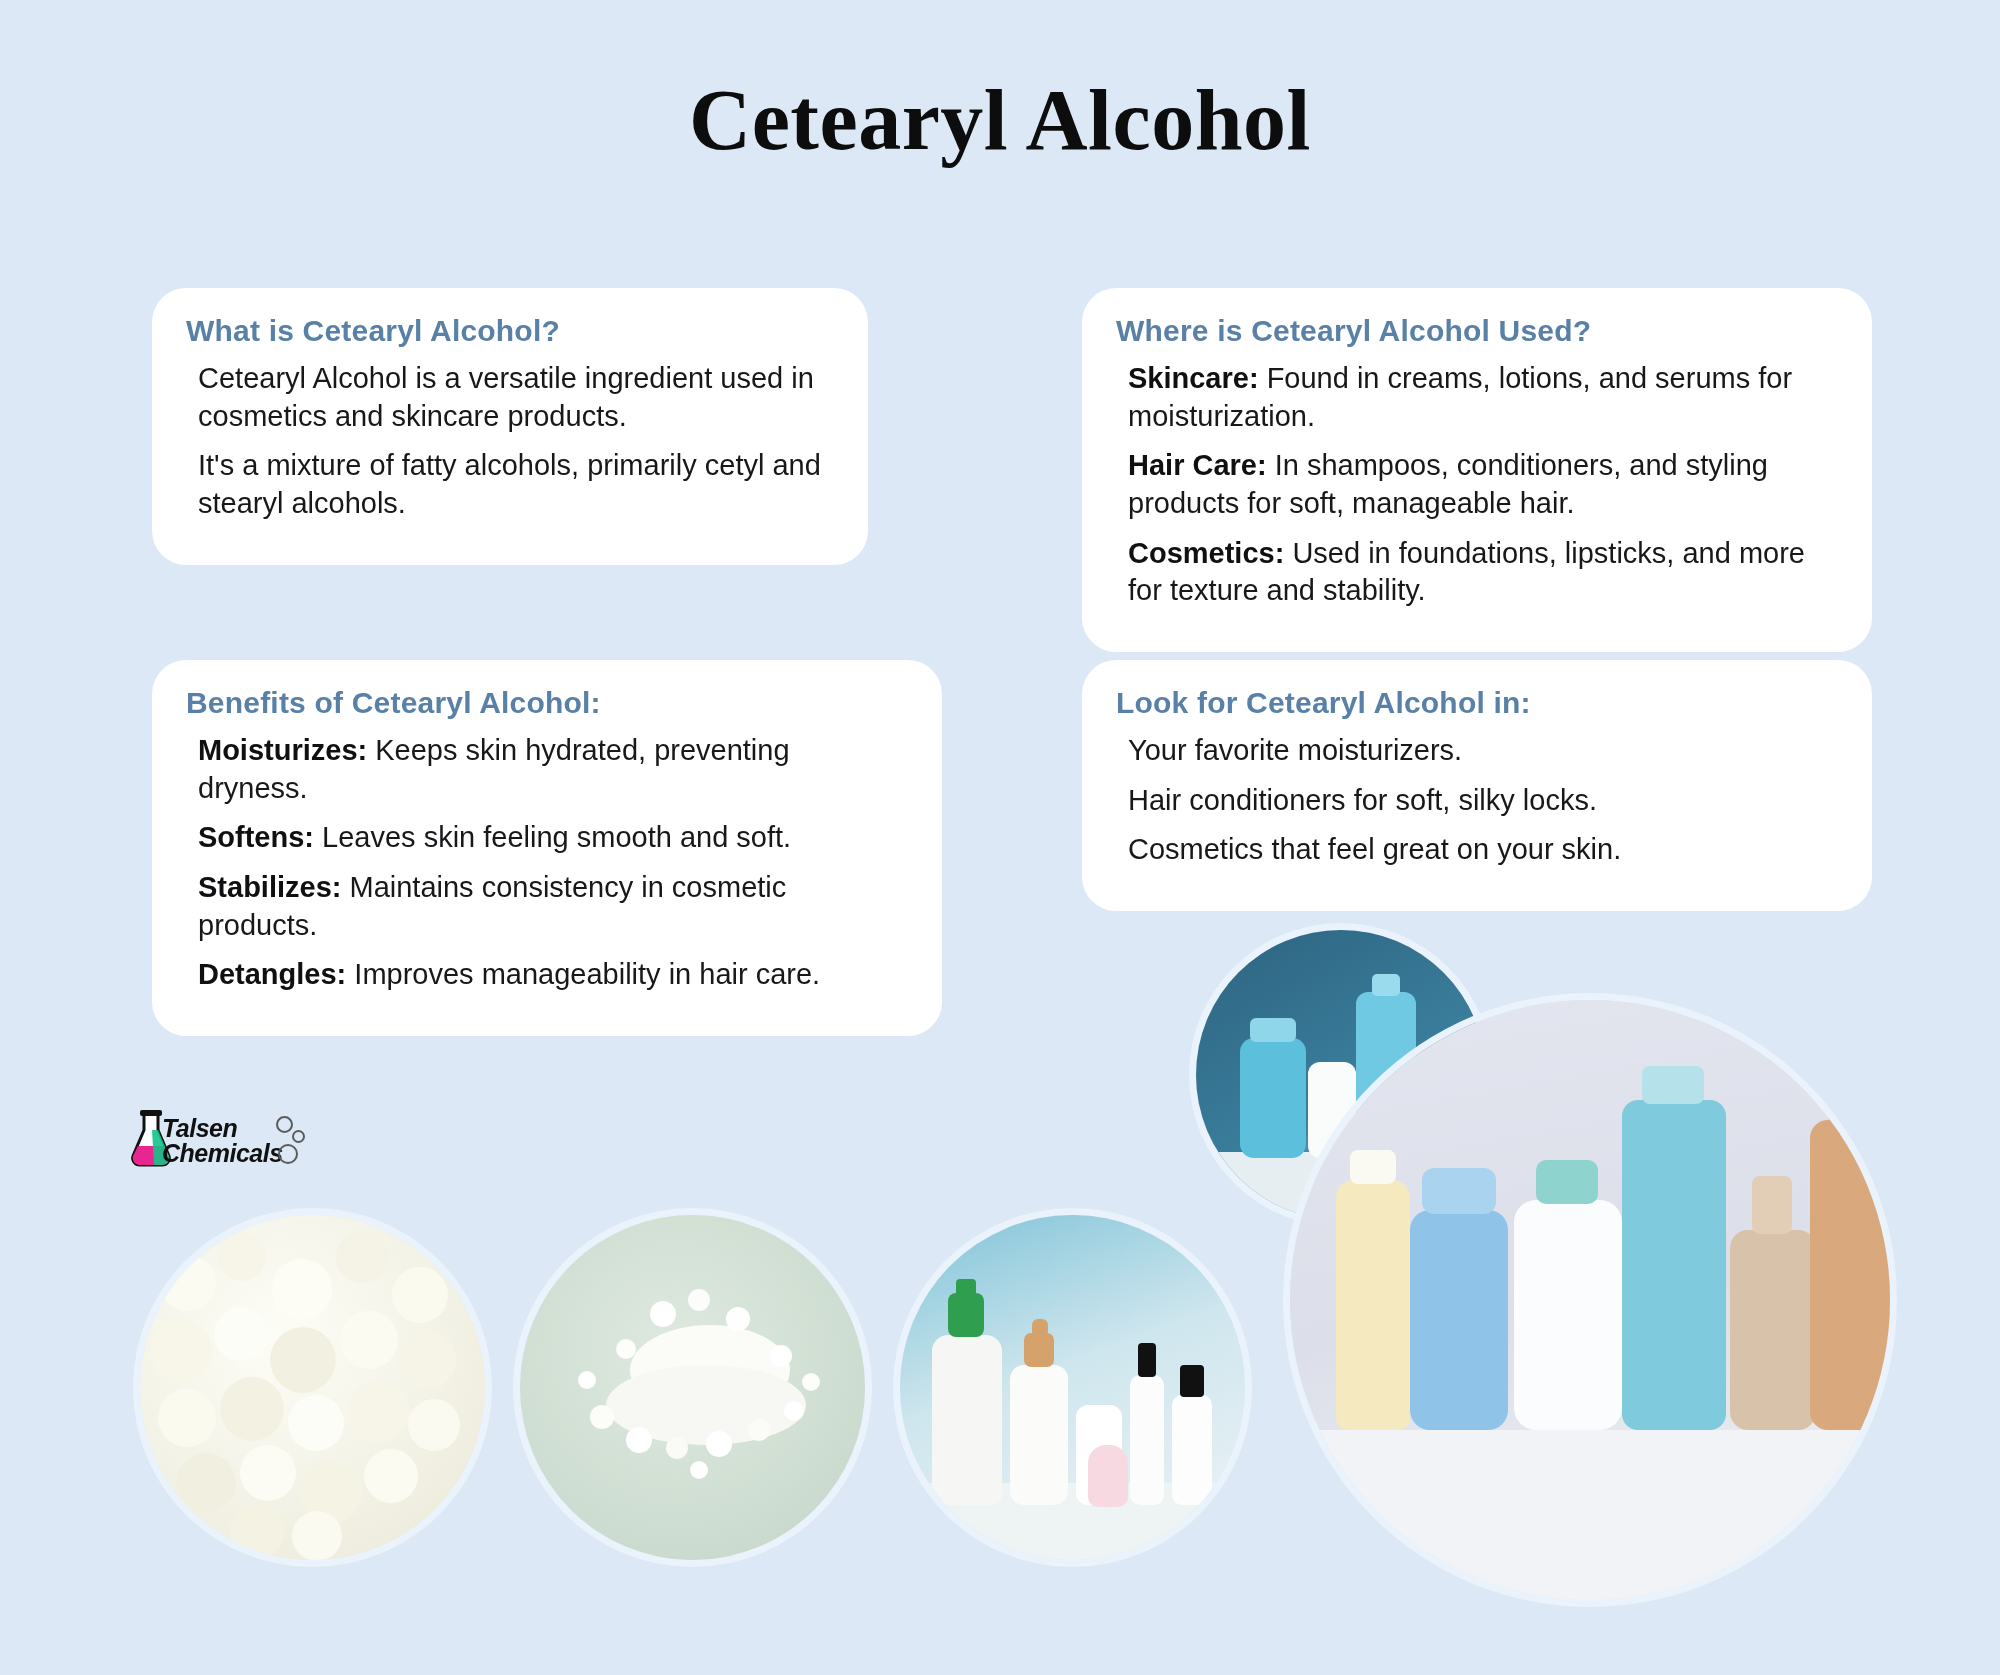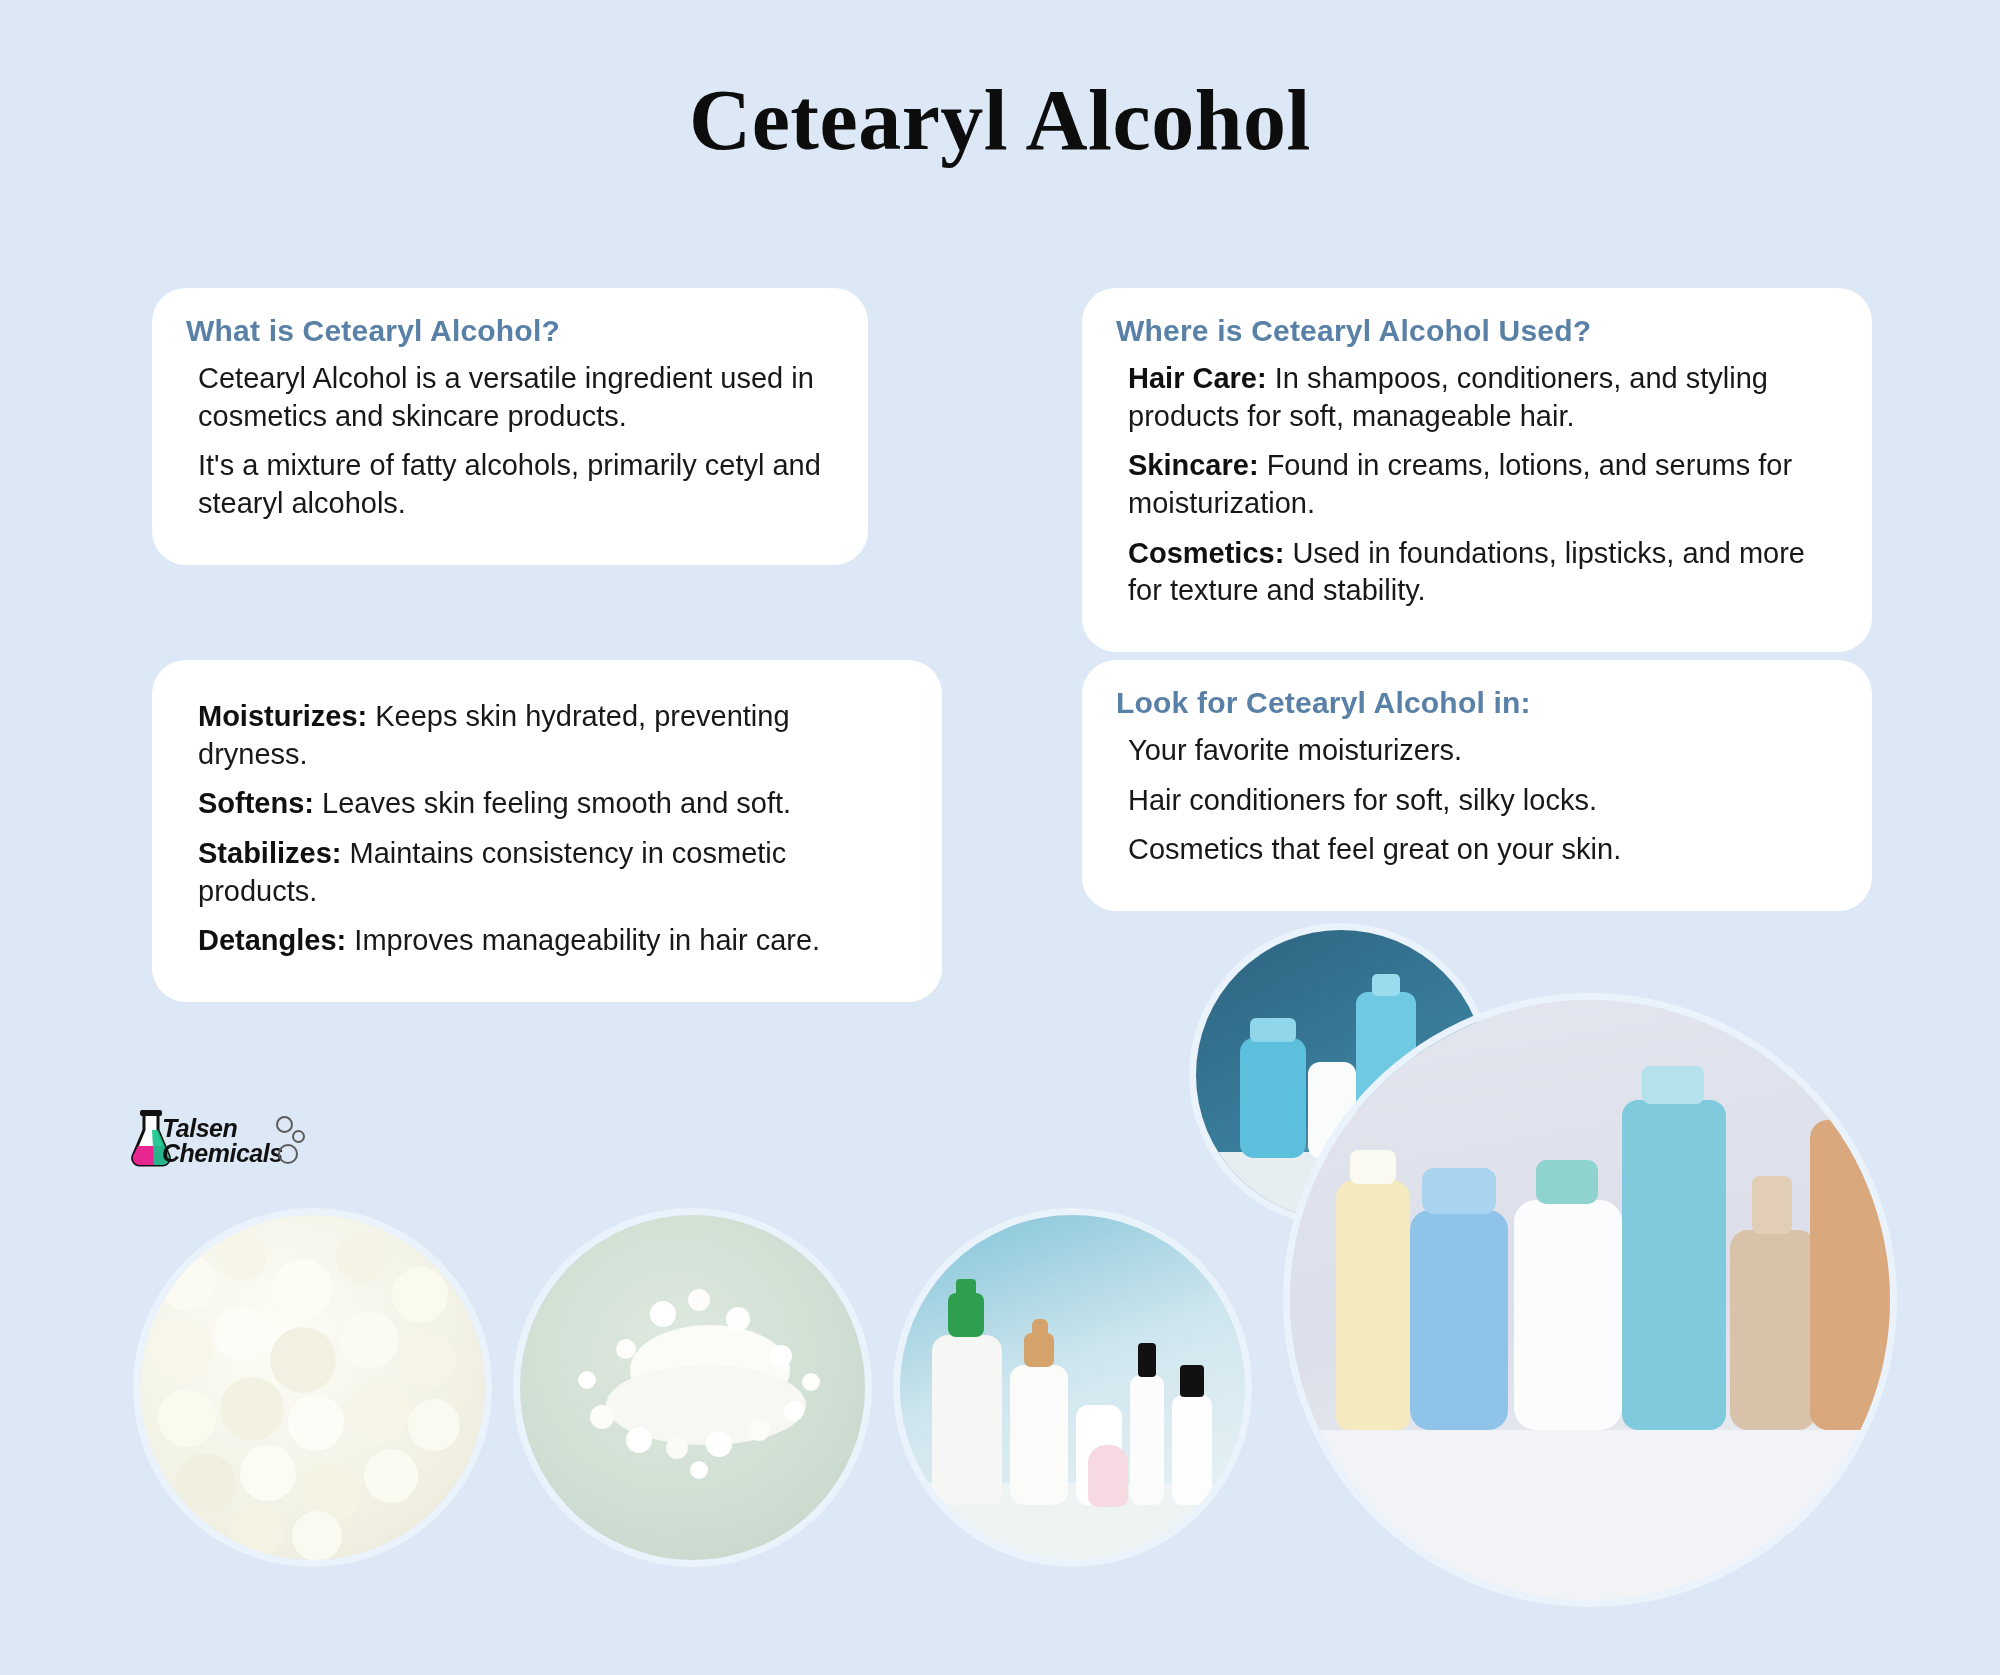--- a/index.html
+++ b/index.html
@@ -135,31 +135,32 @@
 
 <div class="card" id="card-what">
   <h2>What is Cetearyl Alcohol?</h2>
   <p>Cetearyl Alcohol is a versatile ingredient used in cosmetics and skincare products.</p>
   <p>It's a mixture of fatty alcohols, primarily cetyl and stearyl alcohols.</p>
 </div>
 
 <div class="card" id="card-where">
   <h2>Where is Cetearyl Alcohol Used?</h2>
   <p>
+    <b>Skincare:</b><span> Found in creams, lotions, and serums for moisturization.</span>
+  </p>
+  <p>
     <b>Hair Care:</b><span> In shampoos, conditioners, and styling products for soft, manageable hair.</span>
   </p>
   <p>
-    <b>Skincare:</b><span> Found in creams, lotions, and serums for moisturization.</span>
-  </p>
-  <p>
     <b>Cosmetics:</b><span> Used in foundations, lipsticks, and more for texture and stability.</span>
   </p>
 </div>
 
 <div class="card" id="card-benefits">
+  <h2>Benefits of Cetearyl Alcohol:</h2>
   <p>
     <b>Moisturizes:</b><span> Keeps skin hydrated, preventing dryness.</span>
   </p>
   <p>
     <b>Softens:</b><span> Leaves skin feeling smooth and soft.</span>
   </p>
   <p>
     <b>Stabilizes:</b><span> Maintains consistency in cosmetic products.</span>
   </p>
   <p>

